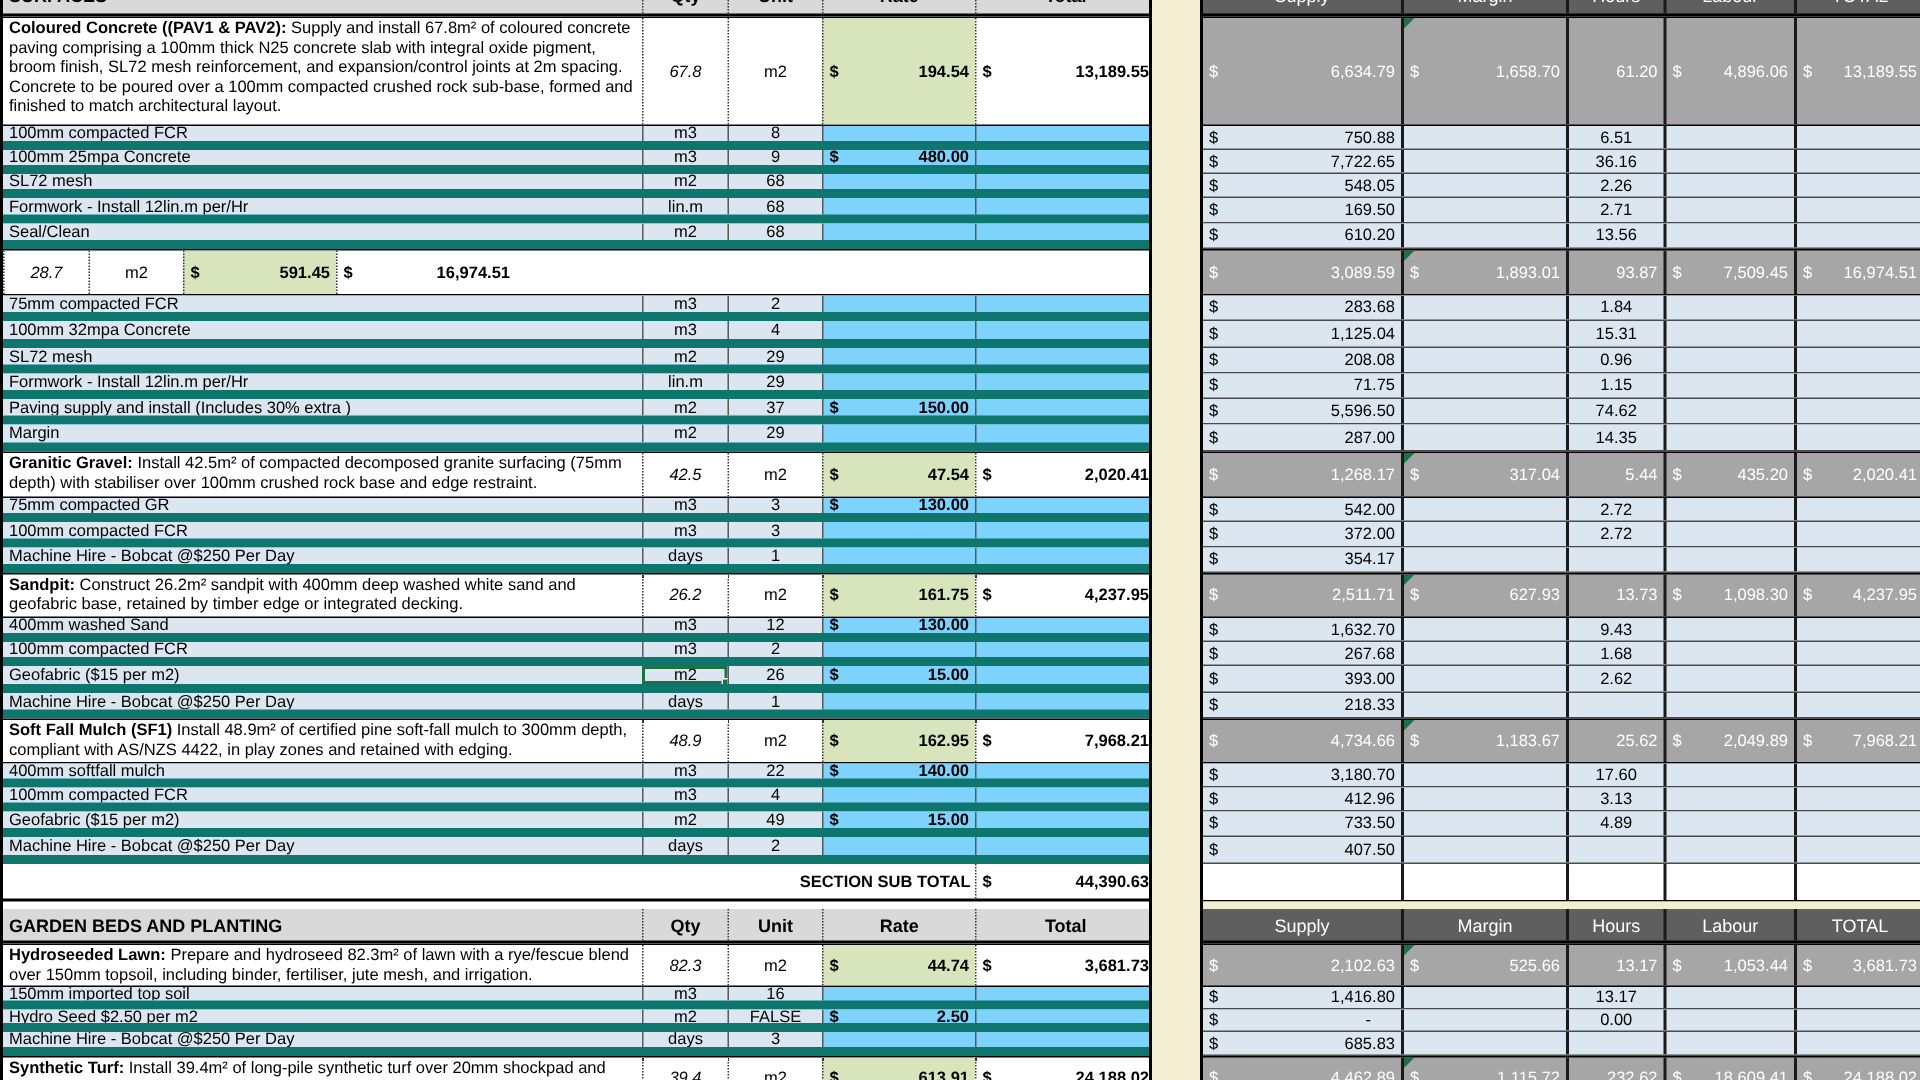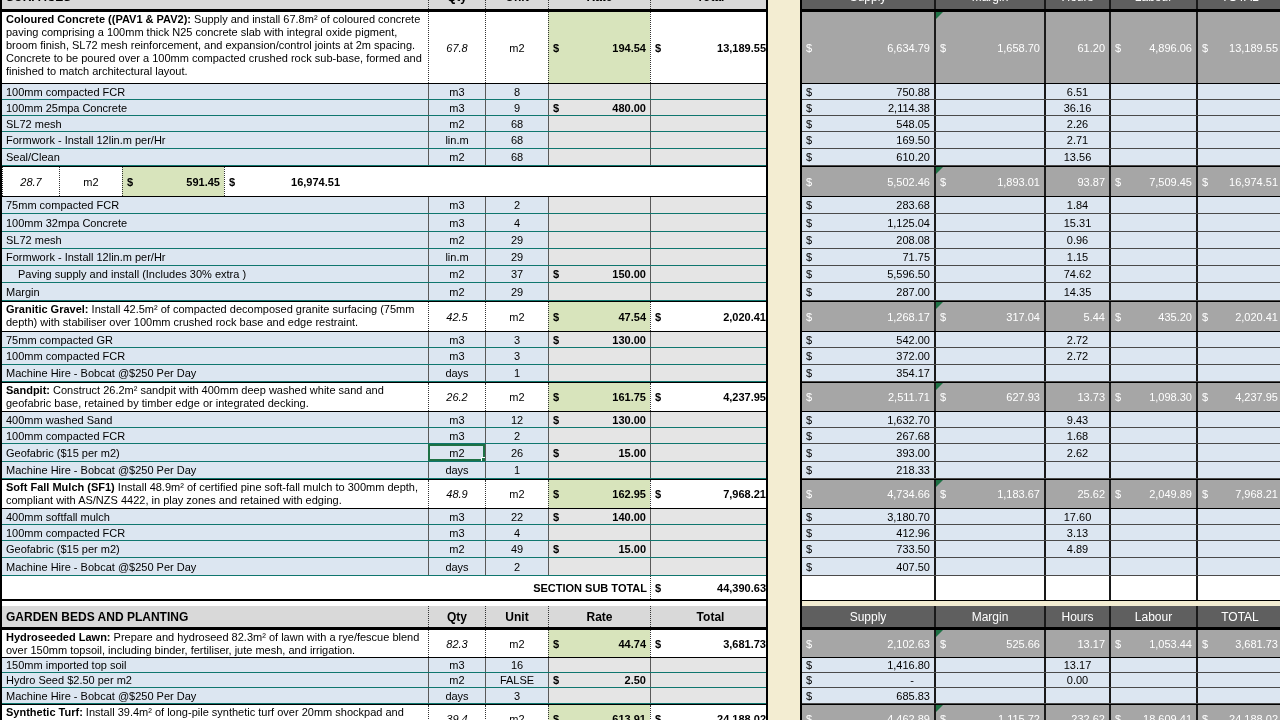--- a/index.html
+++ b/index.html
@@ -16,21 +16,21 @@
   .money{justify-content:space-between;padding:0 4px;}
   .ital{font-style:italic;}
   
   .desc{white-space:normal;align-items:flex-start;padding:1px 5px 1px 4px;line-height:13px;display:block;}
   .sub-bg{background:#dce6f1;}
   .rate-green{background:#d8e4bc;}
   .hdr-gray{background:#d9d9d9;font-weight:bold;font-size:12px;}
   .dotl{border-left:1px dotted #333;}
   .soll{border-left:1px solid #595959;}
   .row-main{border-top:1px solid #000;border-bottom:1px solid #000;background:#fff;}
-  .row-sub{border-bottom:1px solid #0f766e;background:#e5e5e5;}
+  .row-sub{border-bottom:6px solid #0f766e;background:#7dd3fc;}
   .row-hdr{border-bottom:2px solid #000;}
   .row-subtotal{border-bottom:2px solid #000;background:#fff;}
   
   .cut .c > span{position:relative;top:-8px;}
   
   .dark{background:#5f5f5f;color:#fff;font-size:12px;}
   .gray-bg{background:#a6a6a6;color:#fff;}
   .rsoll{border-left:2px solid #1a1a1a;}
   .rrow-sub{border-bottom:1px solid #4a4a4a;background:#dce6f1;}
   .rrow-main{border-top:1px solid #000;border-bottom:1px solid #000;}
@@ -213,21 +213,21 @@
         <div class="c center soll sub-bg" style="width: 57px; height: 100%;">
           <span>lin.m</span>
         </div>
         <div class="c center soll sub-bg" style="width: 63px; height: 100%;">
           <span>29</span>
         </div>
         <div class="c soll money" style="width: 102px; height: 100%;"></div>
         <div class="c soll money" style="width: 120px; height: 100%;"></div>
       </div>
       <div class="row row-sub" style="height: 17px;">
-        <div class="c sub-bg" style="width: 426px; height: 100%; padding-left: 16px;">
+        <div class="c sub-bg" style="width: 426px; height: 100%; padding-left: 4px;">
           <span>Paving supply and install (Includes 30% extra )</span>
         </div>
         <div class="c center soll sub-bg" style="width: 57px; height: 100%;">
           <span>m2</span>
         </div>
         <div class="c center soll sub-bg" style="width: 63px; height: 100%;">
           <span>37</span>
         </div>
         <div class="c soll money" style="width: 102px; height: 100%;">
           <span style="font-weight: bold;">$</span>
@@ -611,21 +611,21 @@
         <div class="c rsoll money" style="width: 110px; height: 100%;"></div>
         <div class="c center rsoll" style="width: 65px; height: 100%;">
           <span>6.51</span>
         </div>
         <div class="c rsoll money" style="width: 87px; height: 100%;"></div>
         <div class="c rsoll money" style="width: 86px; height: 100%;"></div>
       </div>
       <div class="row rrow-sub" style="height: 16px;">
         <div class="c  money" style="width: 132px; height: 100%;">
           <span>$</span>
-          <span>2,114.38</span>
+          <span>7,722.65</span>
         </div>
         <div class="c rsoll money" style="width: 110px; height: 100%;"></div>
         <div class="c center rsoll" style="width: 65px; height: 100%;">
           <span>36.16</span>
         </div>
         <div class="c rsoll money" style="width: 87px; height: 100%;"></div>
         <div class="c rsoll money" style="width: 86px; height: 100%;"></div>
       </div>
       <div class="row rrow-sub" style="height: 16px;">
         <div class="c  money" style="width: 132px; height: 100%;">
@@ -659,21 +659,21 @@
         <div class="c rsoll money" style="width: 110px; height: 100%;"></div>
         <div class="c center rsoll" style="width: 65px; height: 100%;">
           <span>13.56</span>
         </div>
         <div class="c rsoll money" style="width: 87px; height: 100%;"></div>
         <div class="c rsoll money" style="width: 86px; height: 100%;"></div>
       </div>
       <div class="row rrow-main gray-bg" style="height: 31px;">
         <div class="c  money" style="width: 132px; height: 100%;">
           <span>$</span>
-          <span>5,502.46</span>
+          <span>3,089.59</span>
         </div>
         <div class="c rsoll flagcell money" style="width: 110px; height: 100%;">
           <span>$</span>
           <span>1,893.01</span>
           <div class="flag-icon"></div>
         </div>
         <div class="c rsoll hours-r" style="width: 65px; height: 100%;">
           <span>93.87</span>
         </div>
         <div class="c rsoll money" style="width: 87px; height: 100%;">

